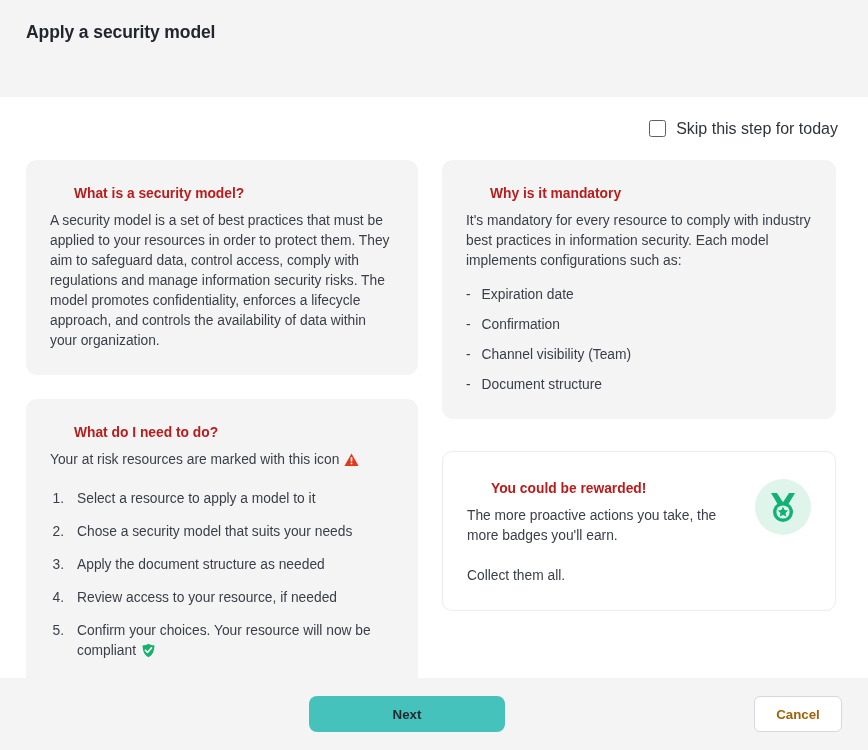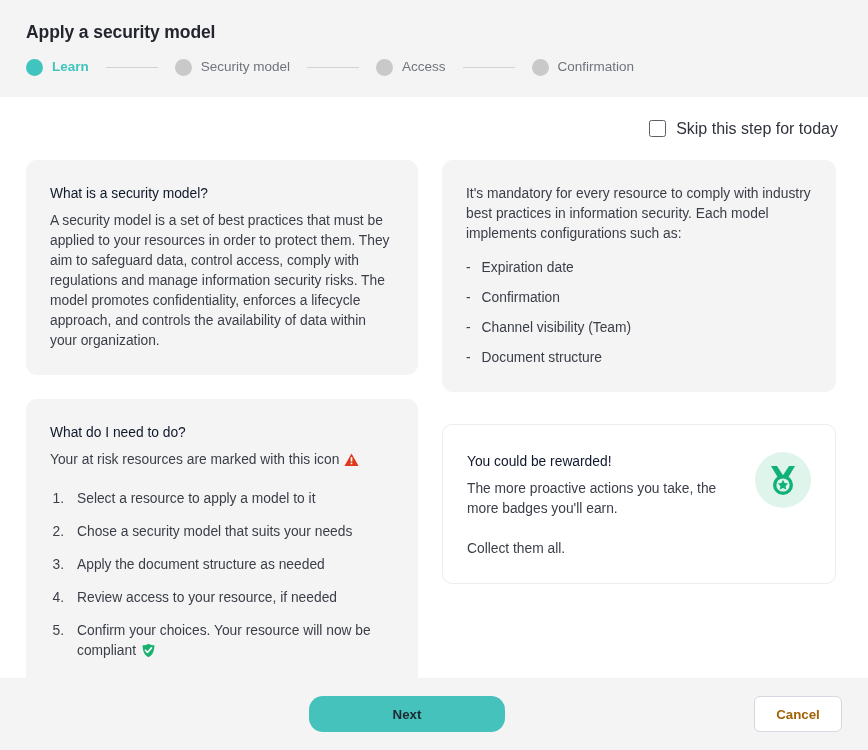--- a/index.html
+++ b/index.html
@@ -125,24 +125,25 @@
   }
 
   .card.white {
     background: #ffffff;
     border: 1px solid #ececec;
     border-radius: 10px;
   }
 
   .card-title {
     font-size: 13.8px;
-    font-weight: normal;
-    color: #0f172a;
+    font-weight: bold;
+    color: #b91c1c;
     line-height: 19px;
     margin-bottom: 8px;
+    margin-left: 24px;
   }
 
   .card-text {
     font-size: 13.8px;
     color: #3a3e47;
     line-height: 20px;
   }
 
   
   .dash-list {
@@ -214,21 +215,21 @@
     position: relative;
   }
 
   .btn-next {
     position: absolute;
     left: 309px;
     width: 196px;
     height: 36px;
     background: #45c2bb;
     border: none;
-    border-radius: 14px;
+    border-radius: 8px;
     color: #1f2a33;
     font-family: "Liberation Sans", sans-serif;
     font-size: 13.3px;
     font-weight: bold;
     cursor: pointer;
   }
 
   .btn-cancel {
     position: absolute;
     right: 26px;
@@ -243,47 +244,20 @@
     font-weight: bold;
     cursor: pointer;
   }
 </style>
 </head>
 <body>
 
 <div class="header">
   <div class="page-title">Apply a security model</div>
 
-  <div class="stepper">
-    <div class="step active">
-      <span class="step-dot"></span>
-      <span class="step-label">Learn</span>
-    </div>
-
-    <span class="step-line"></span>
-
-    <div class="step">
-      <span class="step-dot"></span>
-      <span class="step-label">Security model</span>
-    </div>
-
-    <span class="step-line"></span>
-
-    <div class="step">
-      <span class="step-dot"></span>
-      <span class="step-label">Access</span>
-    </div>
-
-    <span class="step-line"></span>
-
-    <div class="step">
-      <span class="step-dot"></span>
-      <span class="step-label">Confirmation</span>
-    </div>
-  </div>
 </div>
 
 <div class="content">
 
   <div class="skip-row">
     <span class="checkbox"></span>
     <span class="skip-label">Skip this step for today</span>
   </div>
 
   <div class="grid">
@@ -331,20 +305,21 @@
                     <path d="M4.7 7.7 L6.9 10.1 L11.2 5.2" stroke="#ffffff" stroke-width="1.7" fill="none" stroke-linecap="round" stroke-linejoin="round"></path>
                   </svg></span></span>
           </li>
         </ol>
       </div>
     </div>
 
     <div class="col">
 
       <div class="card">
+        <div class="card-title">Why is it mandatory</div>
         <div class="card-text">It's mandatory for every resource to comply with industry best practices in information security. Each model implements configurations such as:</div>
 
         <ul class="dash-list">
           <li>
             <span class="dash-mark">-</span>
             <span>Expiration date</span>
           </li>
           <li>
             <span class="dash-mark">-</span>
             <span>Confirmation</span>

